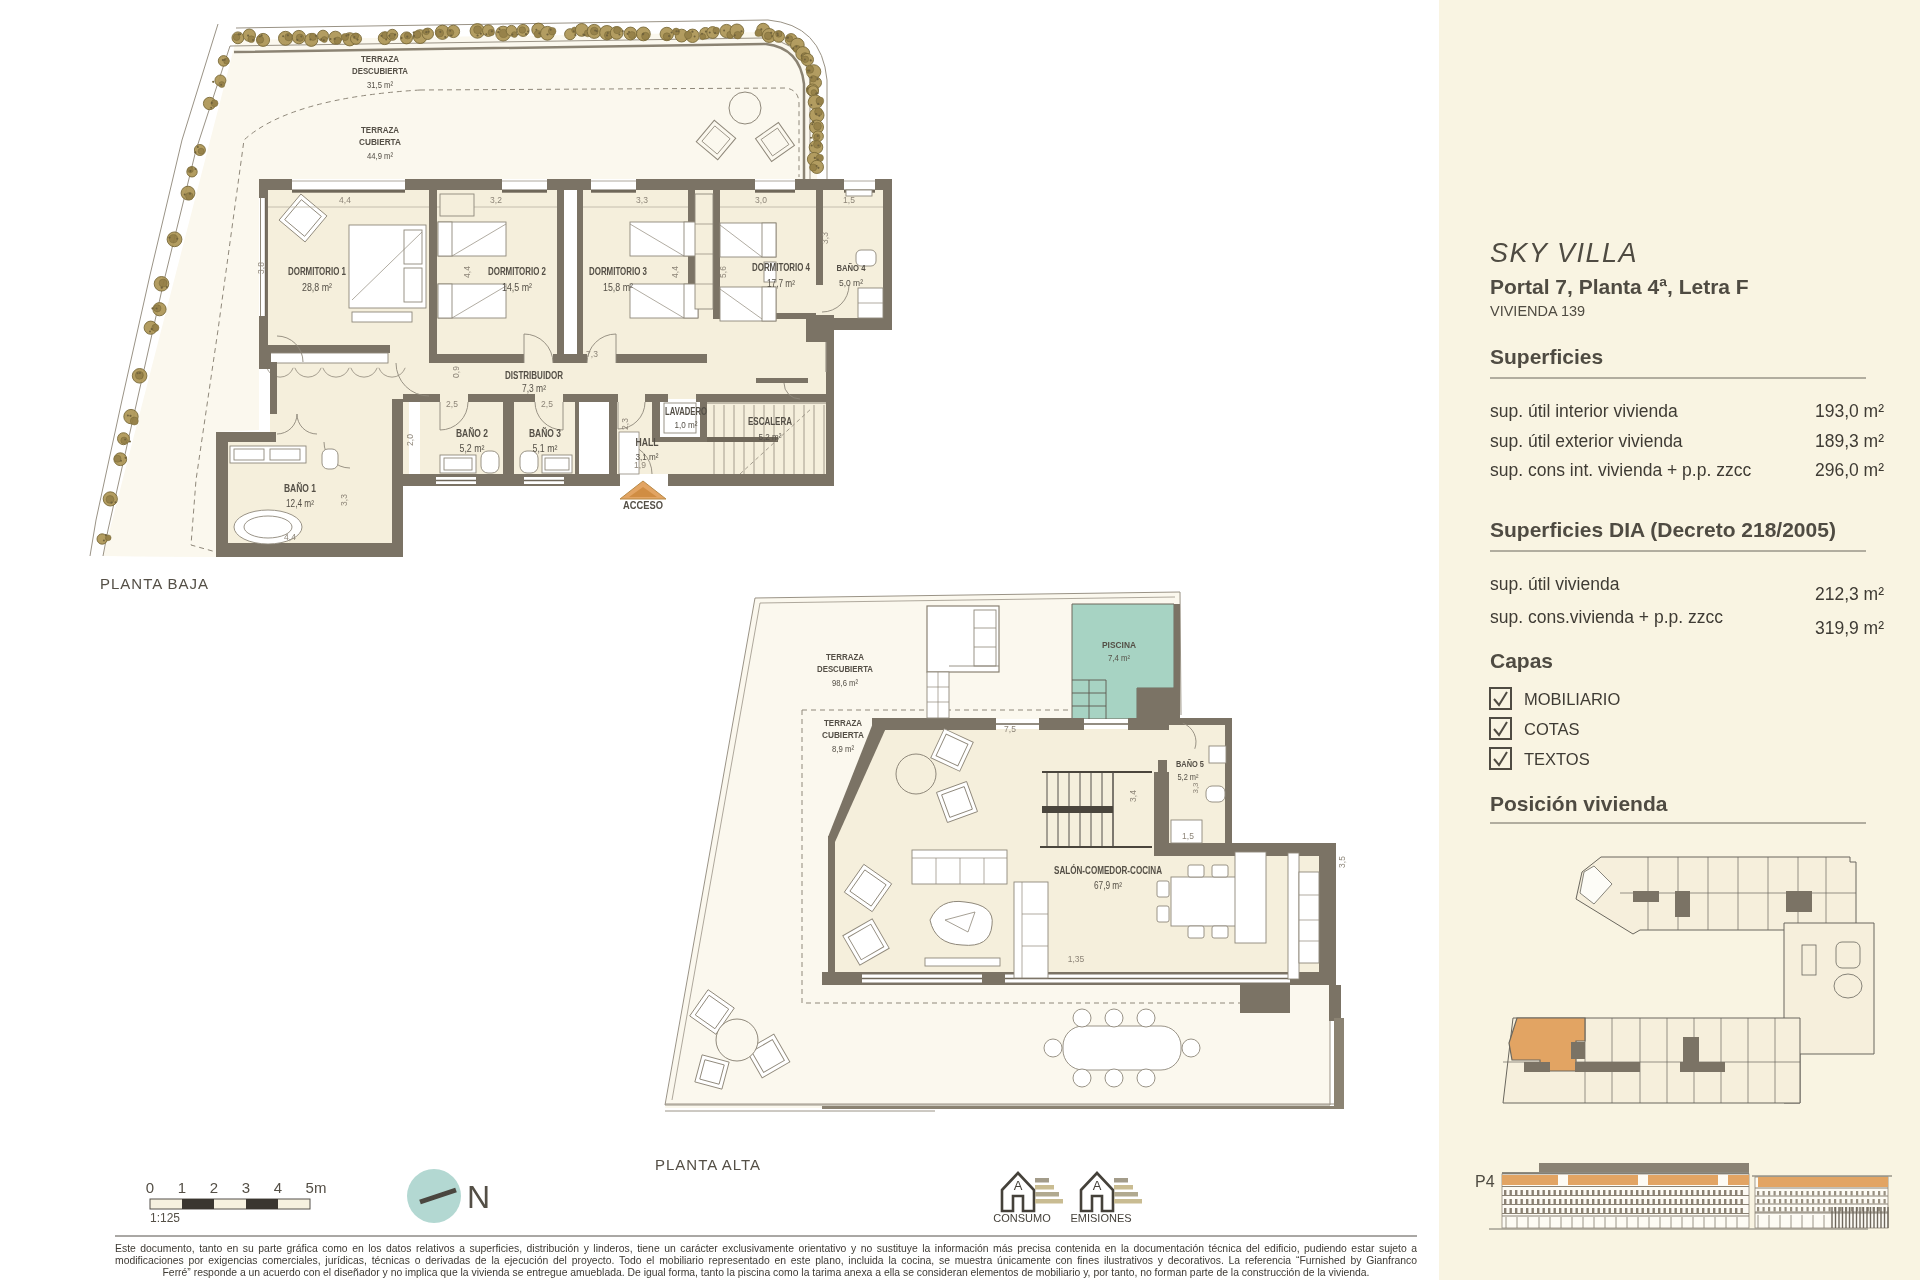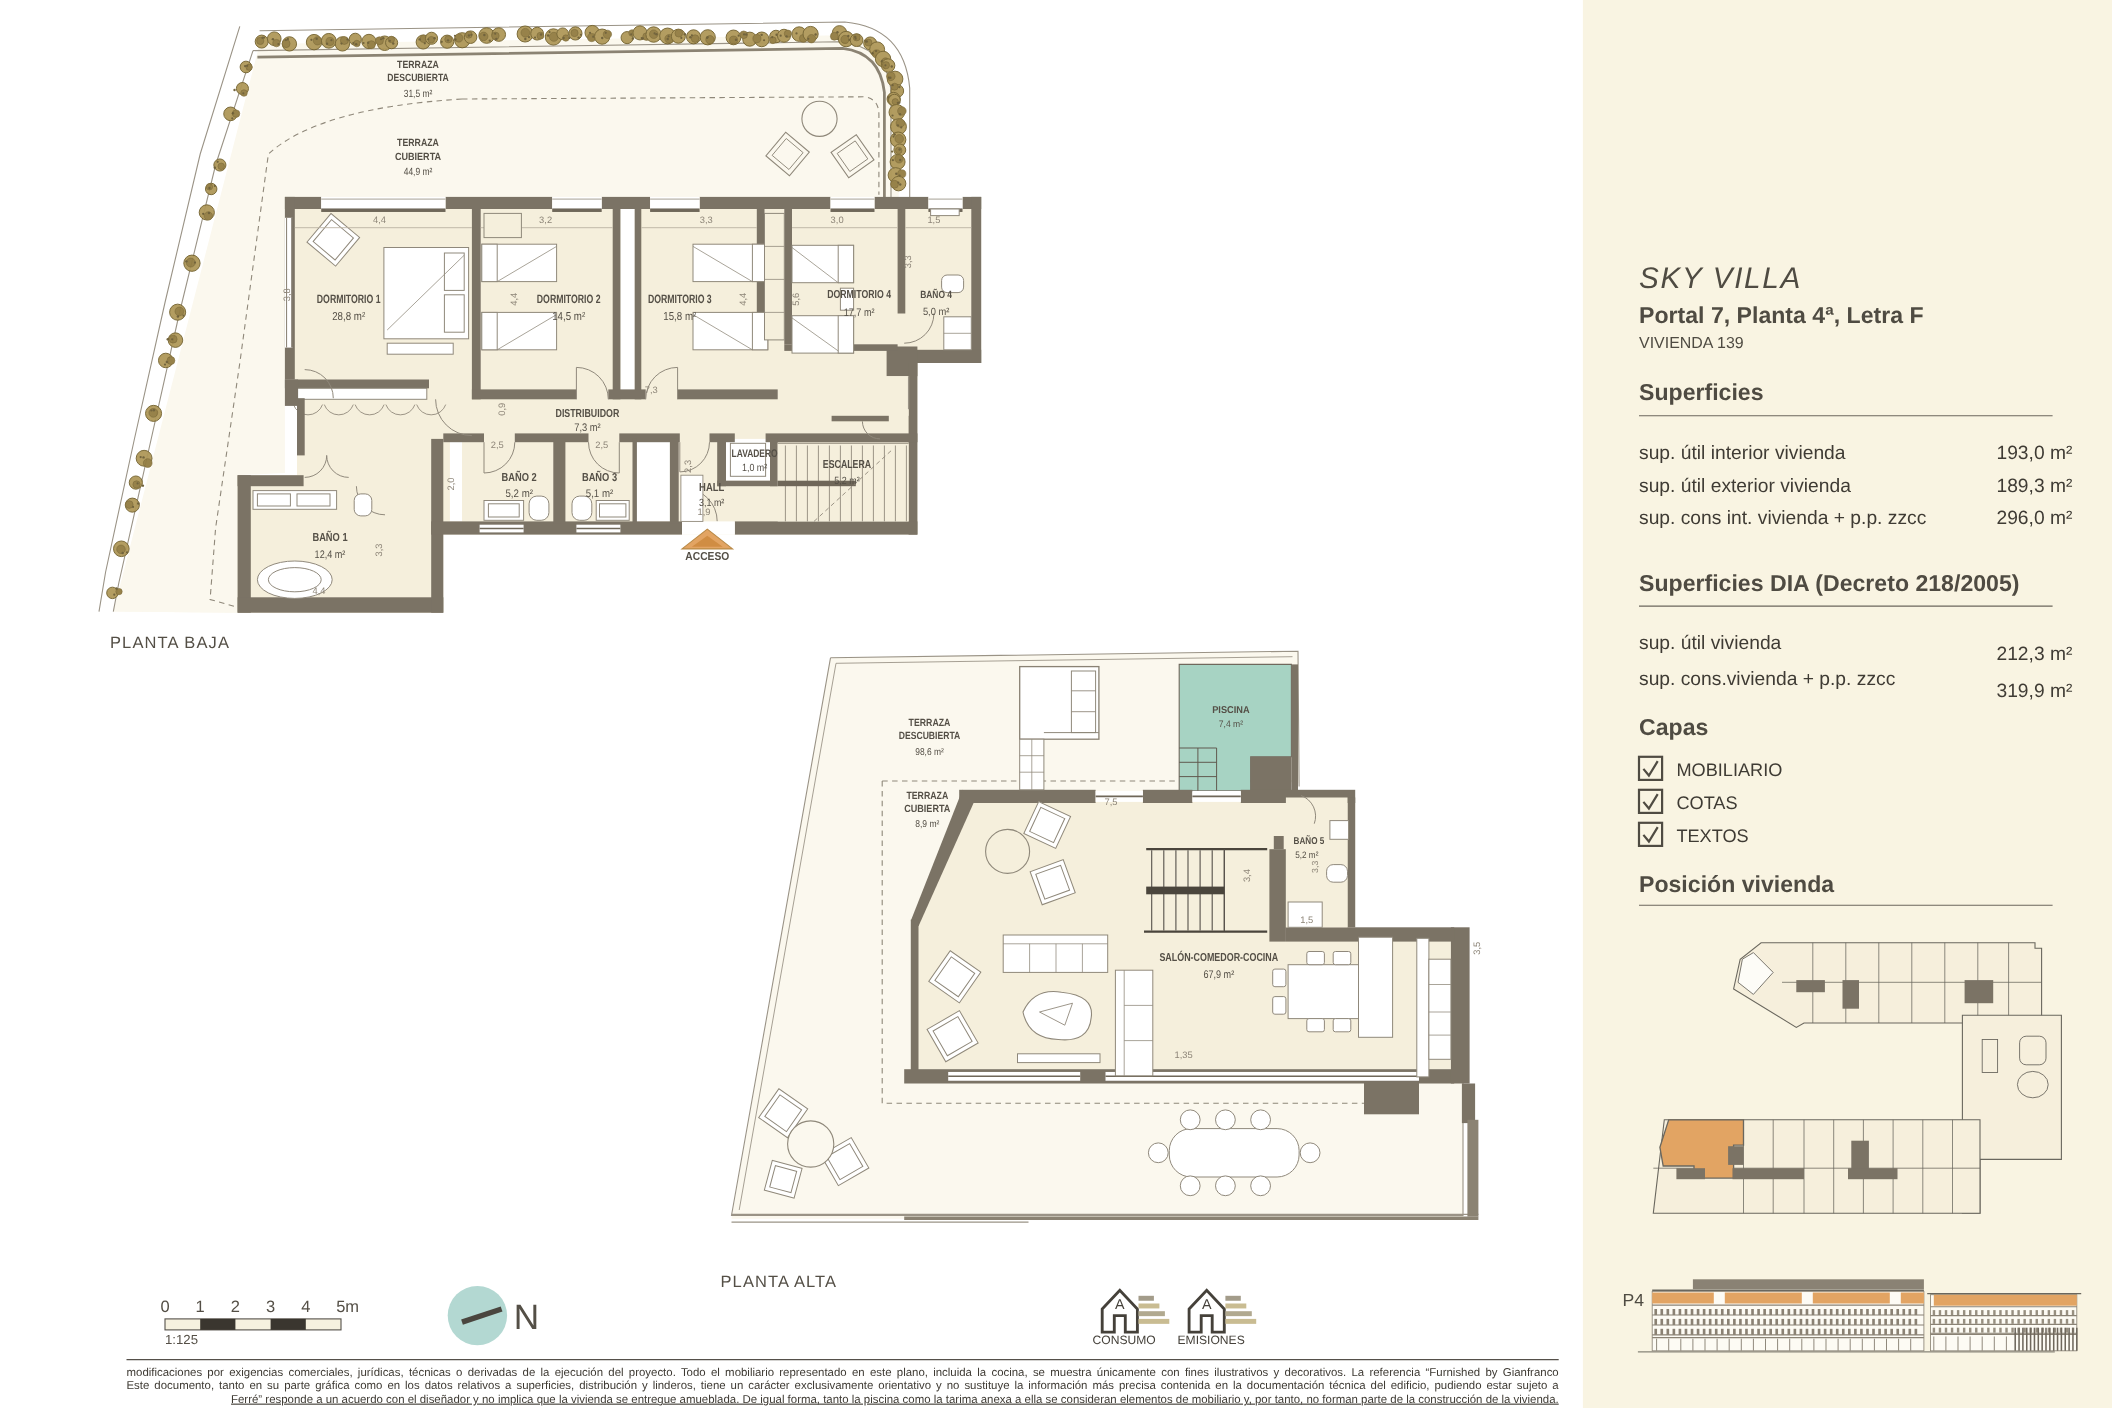--- a/index.html
+++ b/index.html
@@ -1,17 +1,17 @@
 <!DOCTYPE html>
 <html><head><meta charset="utf-8"><style>
 html,body{margin:0;padding:0;background:#ffffff;width:1920px;height:1280px;overflow:hidden;}
 *{font-family:"Liberation Sans",sans-serif;}
 #disc{position:absolute;left:115px;top:1243px;width:1302px;font-size:10.4px;line-height:12.1px;color:#3e3a33;}
 .jl{text-align:justify;text-align-last:justify;white-space:normal;}
-.jl2{text-align:right;text-decoration:underline;}
+.jl2{text-align:center;}
 </style></head><body>
 <svg width="1920" height="1280" viewBox="0 0 1920 1280">
 <rect width="1920" height="1280" fill="#ffffff"></rect>
 
 <path d="M236,40 L765,32 Q813,36 817,80 L817,179 L259,179 L259,430 L216,432 L216,557 L103,556 Z" fill="#fbf8ee"></path>
 <path d="M216,432 L216,557 L103,556 Z" fill="#fbf8ee"></path>
 
 <path d="M230,46 L762,38 Q806,42 810,82 L810,179" fill="none" stroke="#9a9386" stroke-width="1"></path>
 <path d="M236,28 L768,20 Q822,25 827,80 L827,179" fill="none" stroke="#9a9386" stroke-width="1"></path>
 <path d="M230,46 L196,150 L163,285 L135,410 L108,530 L103,556" fill="none" stroke="#9a9386" stroke-width="1"></path>
@@ -1230,15 +1230,15 @@
     <rect x="1114.0" y="1178.0" width="14.0" height="4.5" fill="#a39c8a"></rect>
     <rect x="1114.0" y="1185.0" width="19.0" height="4.5" fill="#c9bc92"></rect>
     <rect x="1114.0" y="1192.0" width="24.0" height="4.5" fill="#b1a98f"></rect>
     <rect x="1114.0" y="1199.0" width="28.0" height="4.5" fill="#c9bc92"></rect>
     <text x="1101.0" y="1222.0" font-size="11" fill="#45413a" text-anchor="middle">EMISIONES</text>
 
 <line x1="115.0" y1="1236.0" x2="1417.0" y2="1236.0" stroke="#55504a" stroke-width="1"></line>
 </svg>
 
 <div id="disc">
+<div class="jl">Este documento, tanto en su parte gráfica como en los datos relativos a superficies, distribución y linderos, tiene un carácter exclusivamente orientativo y no sustituye la información más precisa contenida en la documentación técnica del edificio, pudiendo estar sujeto a</div>
 <div class="jl">modificaciones por exigencias comerciales, jurídicas, técnicas o derivadas de la ejecución del proyecto. Todo el mobiliario representado en este plano, incluida la cocina, se muestra únicamente con fines ilustrativos y decorativos. La referencia “Furnished by Gianfranco</div>
-<div class="jl">Este documento, tanto en su parte gráfica como en los datos relativos a superficies, distribución y linderos, tiene un carácter exclusivamente orientativo y no sustituye la información más precisa contenida en la documentación técnica del edificio, pudiendo estar sujeto a</div>
 <div class="jl2">Ferré” responde a un acuerdo con el diseñador y no implica que la vivienda se entregue amueblada. De igual forma, tanto la piscina como la tarima anexa a ella se consideran elementos de mobiliario y, por tanto, no forman parte de la construcción de la vivienda.</div>
 </div>
 </body></html>

